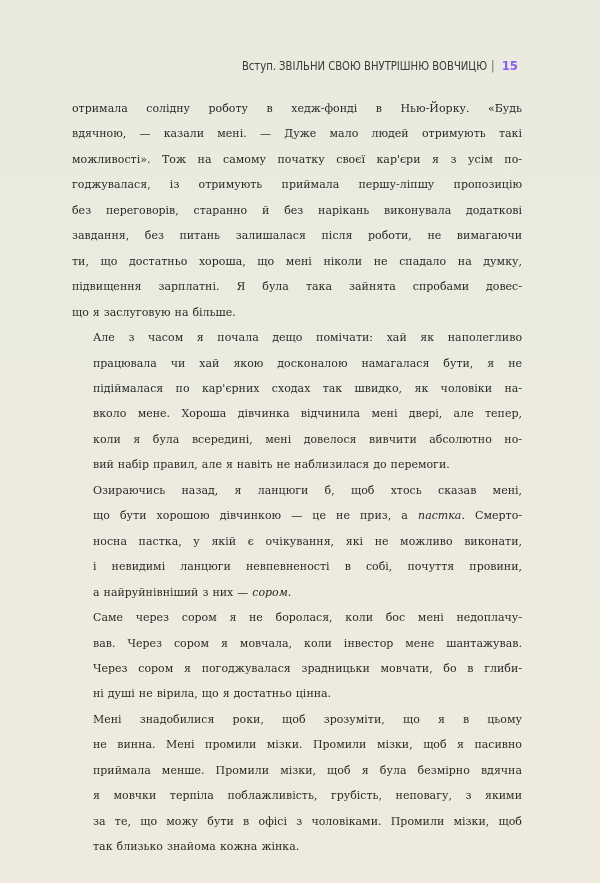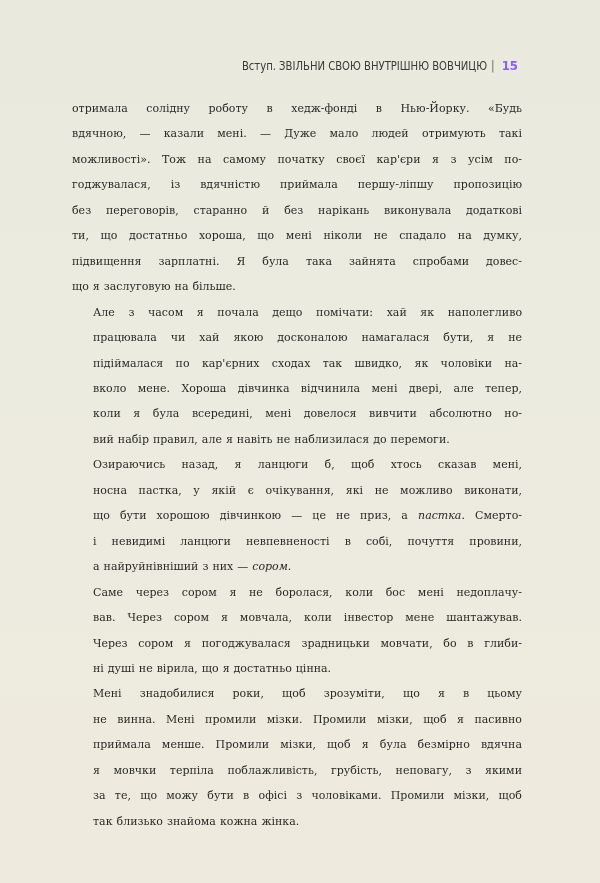--- a/index.html
+++ b/index.html
@@ -84,38 +84,39 @@
     <span class="title">Вступ. ЗВІЛЬНИ СВОЮ ВНУТРІШНЮ ВОВЧИЦЮ</span>
     <span class="sep">|</span>
     <span class="pagenum">15</span>
   </div>
 
   <div class="body-text" id="body-text">
       <p>
         <span class="line">отримала солідну роботу в хедж-фонді в Нью-Йорку. «Будь</span>
         <span class="line">вдячною, — казали мені. — Дуже мало людей отримують такі</span>
         <span class="line">можливості». Тож на самому початку своєї кар'єри я з усім по-</span>
-        <span class="line">годжувалася, із вдячністю приймала першу-ліпшу пропозицію</span>
+        <span class="line">годжувалася, із отримують приймала першу-ліпшу пропозицію</span>
         <span class="line">без переговорів, старанно й без нарікань виконувала додаткові</span>
+        <span class="line">завдання, без питань залишалася після роботи, не вимагаючи</span>
         <span class="line">ти, що достатньо хороша, що мені ніколи не спадало на думку,</span>
         <span class="line">підвищення зарплатні. Я була така зайнята спробами довес-</span>
         <span class="line last">що я заслуговую на більше.</span>
       </p>
       <p class="indent">
         <span class="line" style="text-indent: 21px;">Але з часом я почала дещо помічати: хай як наполегливо</span>
         <span class="line">працювала чи хай якою досконалою намагалася бути, я не</span>
         <span class="line">підіймалася по кар'єрних сходах так швидко, як чоловіки на-</span>
         <span class="line">вколо мене. Хороша дівчинка відчинила мені двері, але тепер,</span>
         <span class="line">коли я була всередині, мені довелося вивчити абсолютно но-</span>
         <span class="line last">вий набір правил, але я навіть не наблизилася до перемоги.</span>
       </p>
       <p class="indent">
         <span class="line" style="text-indent: 21px;">Озираючись назад, я ланцюги б, щоб хтось сказав мені,</span>
+        <span class="line">що бути хорошою дівчинкою — це не приз, а <em>пастка</em>. Смерто-</span>
         <span class="line">носна пастка, у якій є очікування, які не можливо виконати,</span>
-        <span class="line">що бути хорошою дівчинкою — це не приз, а <em>пастка</em>. Смерто-</span>
         <span class="line">і невидимі ланцюги невпевненості в собі, почуття провини,</span>
         <span class="line last">а найруйнівніший з них — <em>сором</em>.</span>
       </p>
       <p class="indent">
         <span class="line" style="text-indent: 21px;">Саме через сором я не боролася, коли бос мені недоплачу-</span>
         <span class="line">вав. Через сором я мовчала, коли інвестор мене шантажував.</span>
         <span class="line">Через сором я погоджувалася зрадницьки мовчати, бо в глиби-</span>
         <span class="line last">ні душі не вірила, що я достатньо цінна.</span>
       </p>
       <p class="indent">

